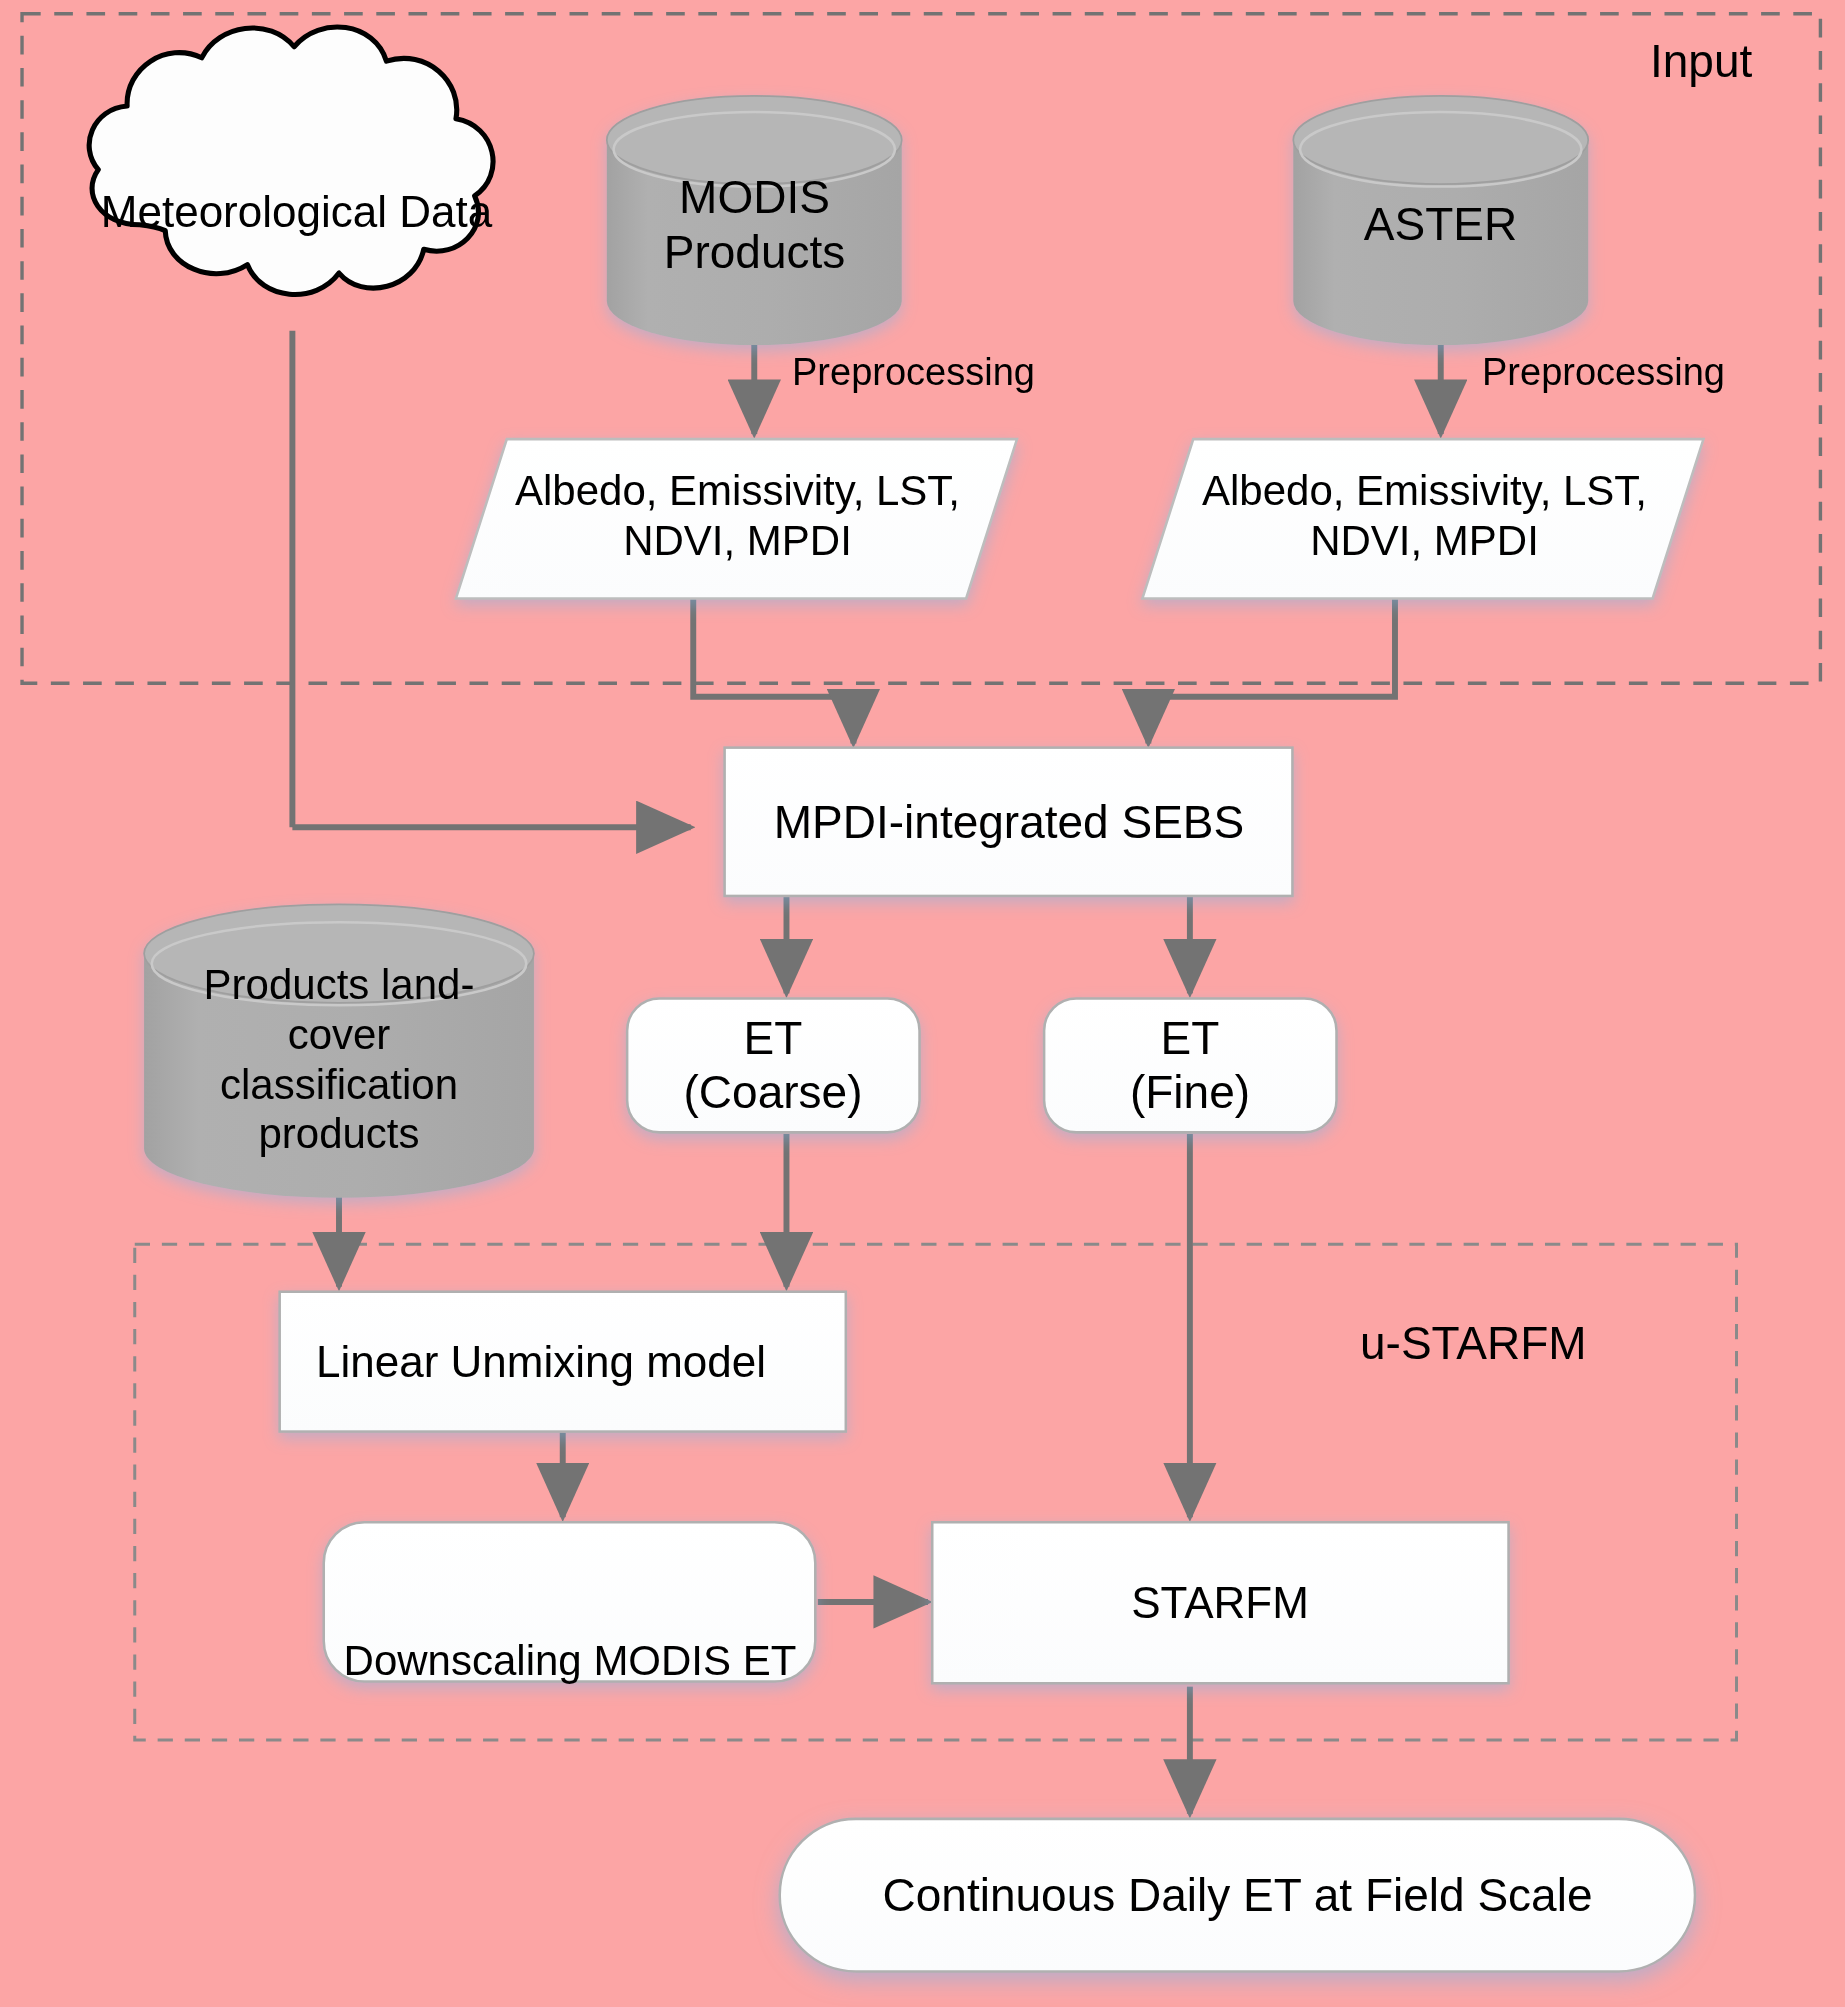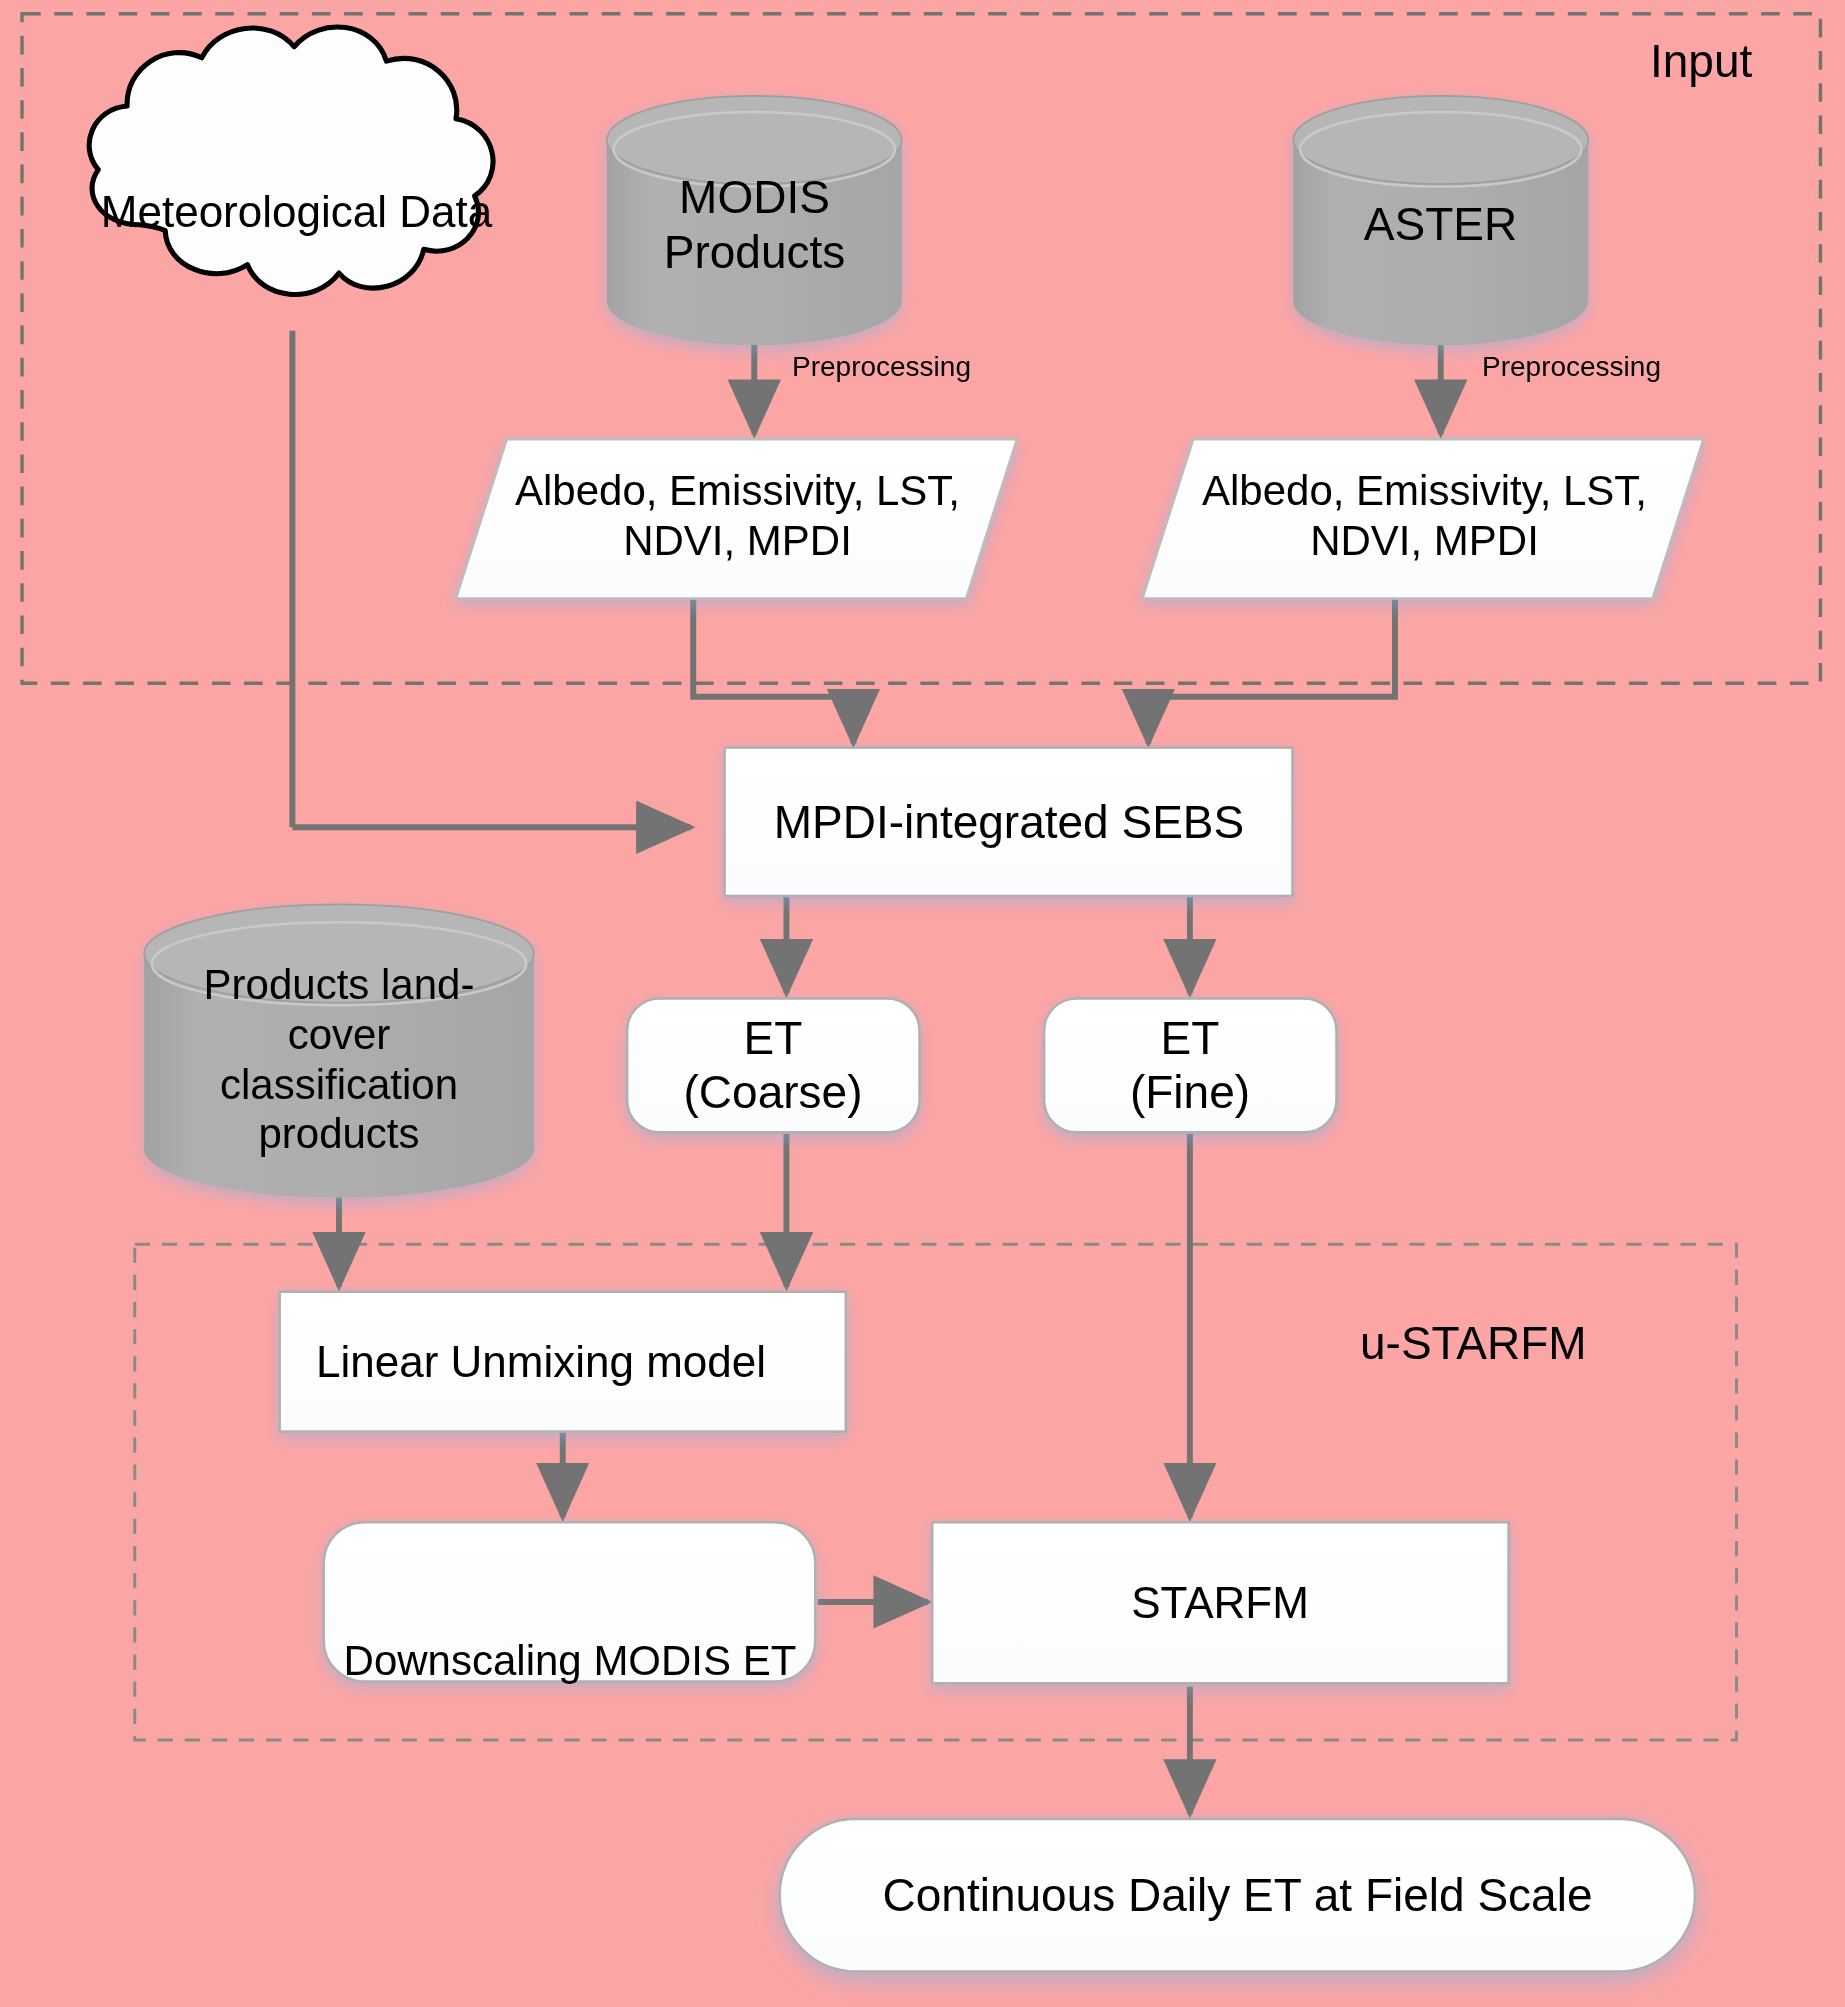--- a/index.html
+++ b/index.html
@@ -35,21 +35,21 @@
   }
   .zone-label {
     position: absolute;
     color: #000000;
     font-size: 46px;
     white-space: nowrap;
   }
   .edge-label {
     position: absolute;
     color: #000000;
-    font-size: 28px;
+    font-size: 38px;
     white-space: nowrap;
   }
   .f-50 { font-size: 42px; }
   .f-52 { font-size: 44px; }
   .f-54 { font-size: 46px; }
 </style>
 </head>
 <body>
 
 <div id="stage">

